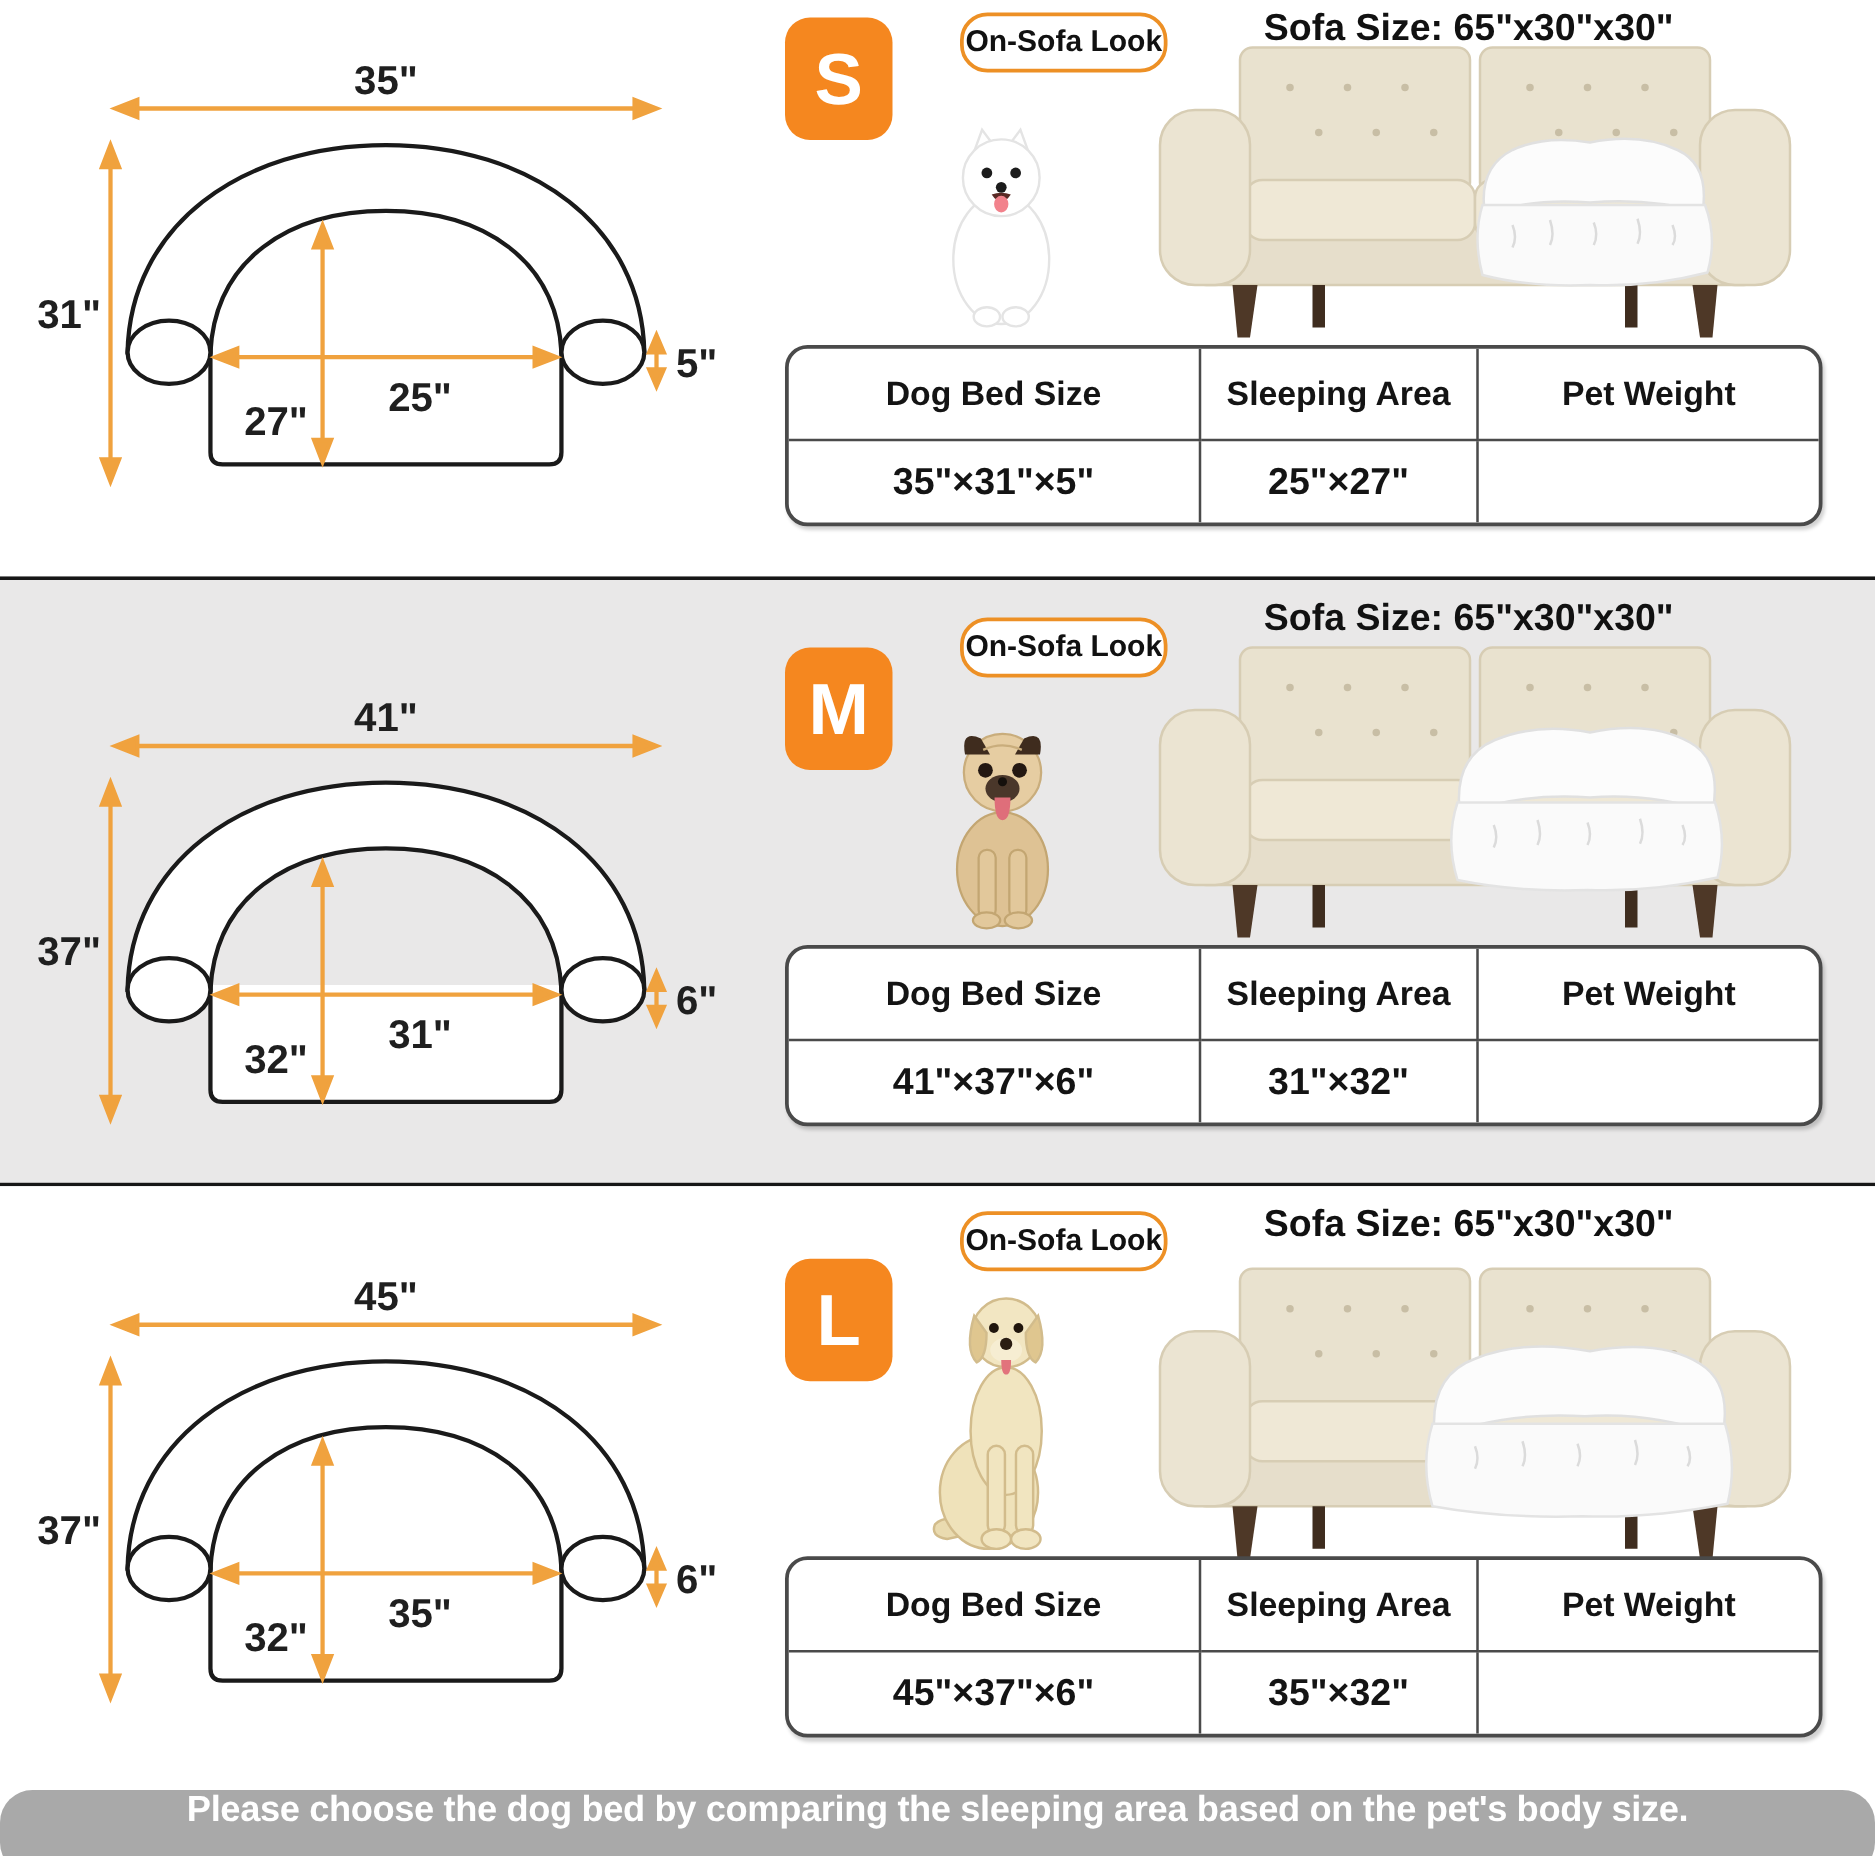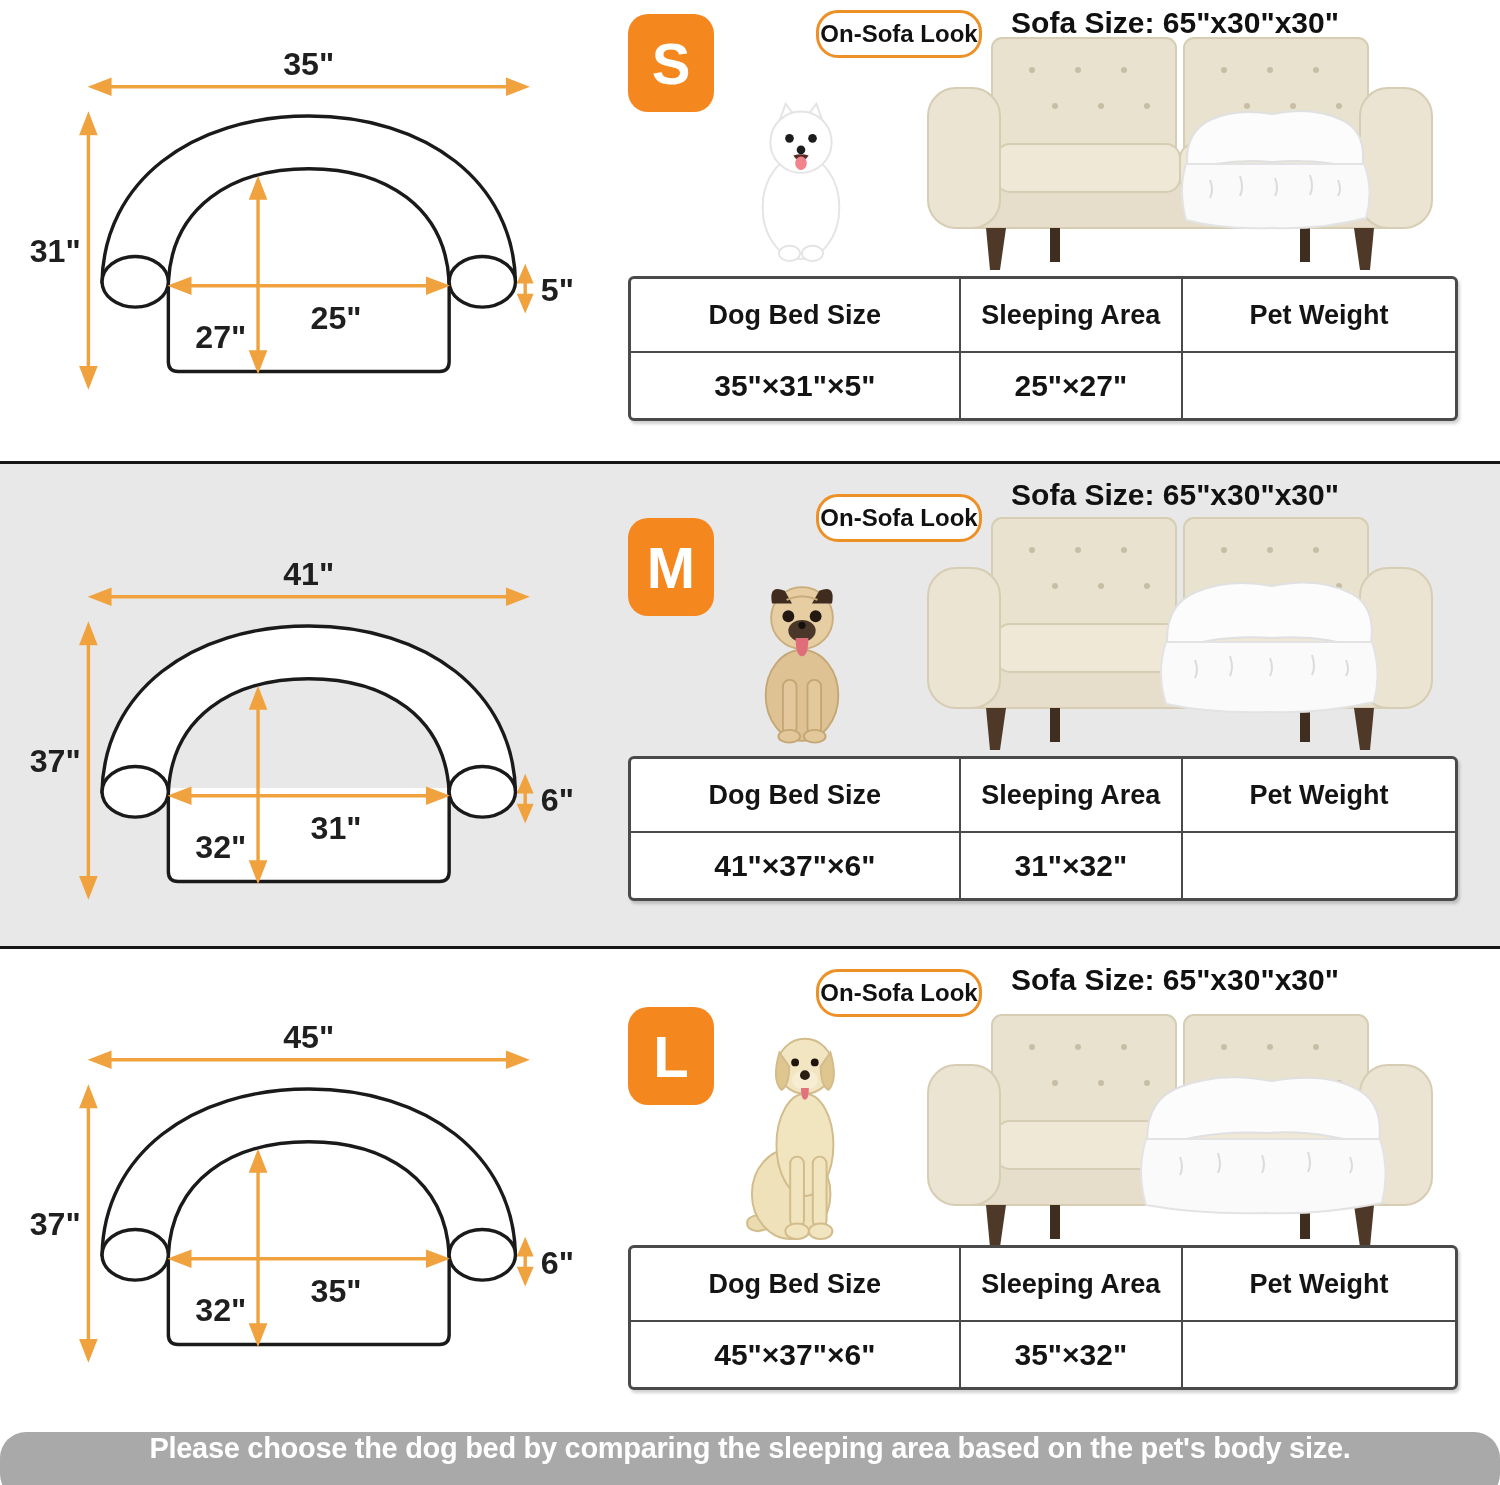--- a/index.html
+++ b/index.html
@@ -29,21 +29,21 @@
     color:#ffffff; font-size:58px; font-weight:700;
   }
   #sec-s .badge { top:14px; }
   #sec-m .badge { top:54px; }
   #sec-l .badge { top:58px; }
 
   .pill {
     position:absolute; left:768px; width:166px; height:48px;
     background:#ffffff; border:3px solid #ed9025; border-radius:22px;
     display:flex; align-items:center; justify-content:center;
-    font-size:24px; font-weight:700; color:#111111;margin-left:48px;
+    font-size:24px; font-weight:700; color:#111111;
   }
   #sec-s .pill { top:10px; }
   #sec-m .pill { top:30px; }
   #sec-l .pill { top:20px; }
 
   .sofa-size {
     position:absolute; left:945px; width:460px; text-align:center;
     font-size:30px; font-weight:700; color:#111111;
   }
   #sec-s .sofa-size { top:6px; }
@@ -57,21 +57,21 @@
   .dog svg { width:100%; height:100%; display:block; }
 
   .sofa { position:absolute; left:900px; width:560px; height:250px; }
   #sec-s .sofa { top:22px; }
   #sec-m .sofa { top:38px; }
   #sec-l .sofa { top:50px; }
   .sofa svg { width:100%; height:100%; display:block; }
 
   .size-table {
     position:absolute; left:628px; width:830px; height:145px;
-    background:#ffffff; border:3px solid #4a4a4a; border-radius:6px;
+    background:#ffffff; border:3px solid #4a4a4a; border-radius:18px;
     overflow:hidden; display:grid;
     grid-template-columns:40% 27% 33%; grid-template-rows:74px 65px;
     box-shadow:2px 3px 3px rgba(0,0,0,0.18);
   }
   #sec-s .size-table { top:276px; }
   #sec-m .size-table { top:292px; }
   #sec-l .size-table { top:296px; }
   .size-table .cell {
     display:flex; align-items:center; justify-content:center;
     border-right:2px solid #4a4a4a; color:#141414;

